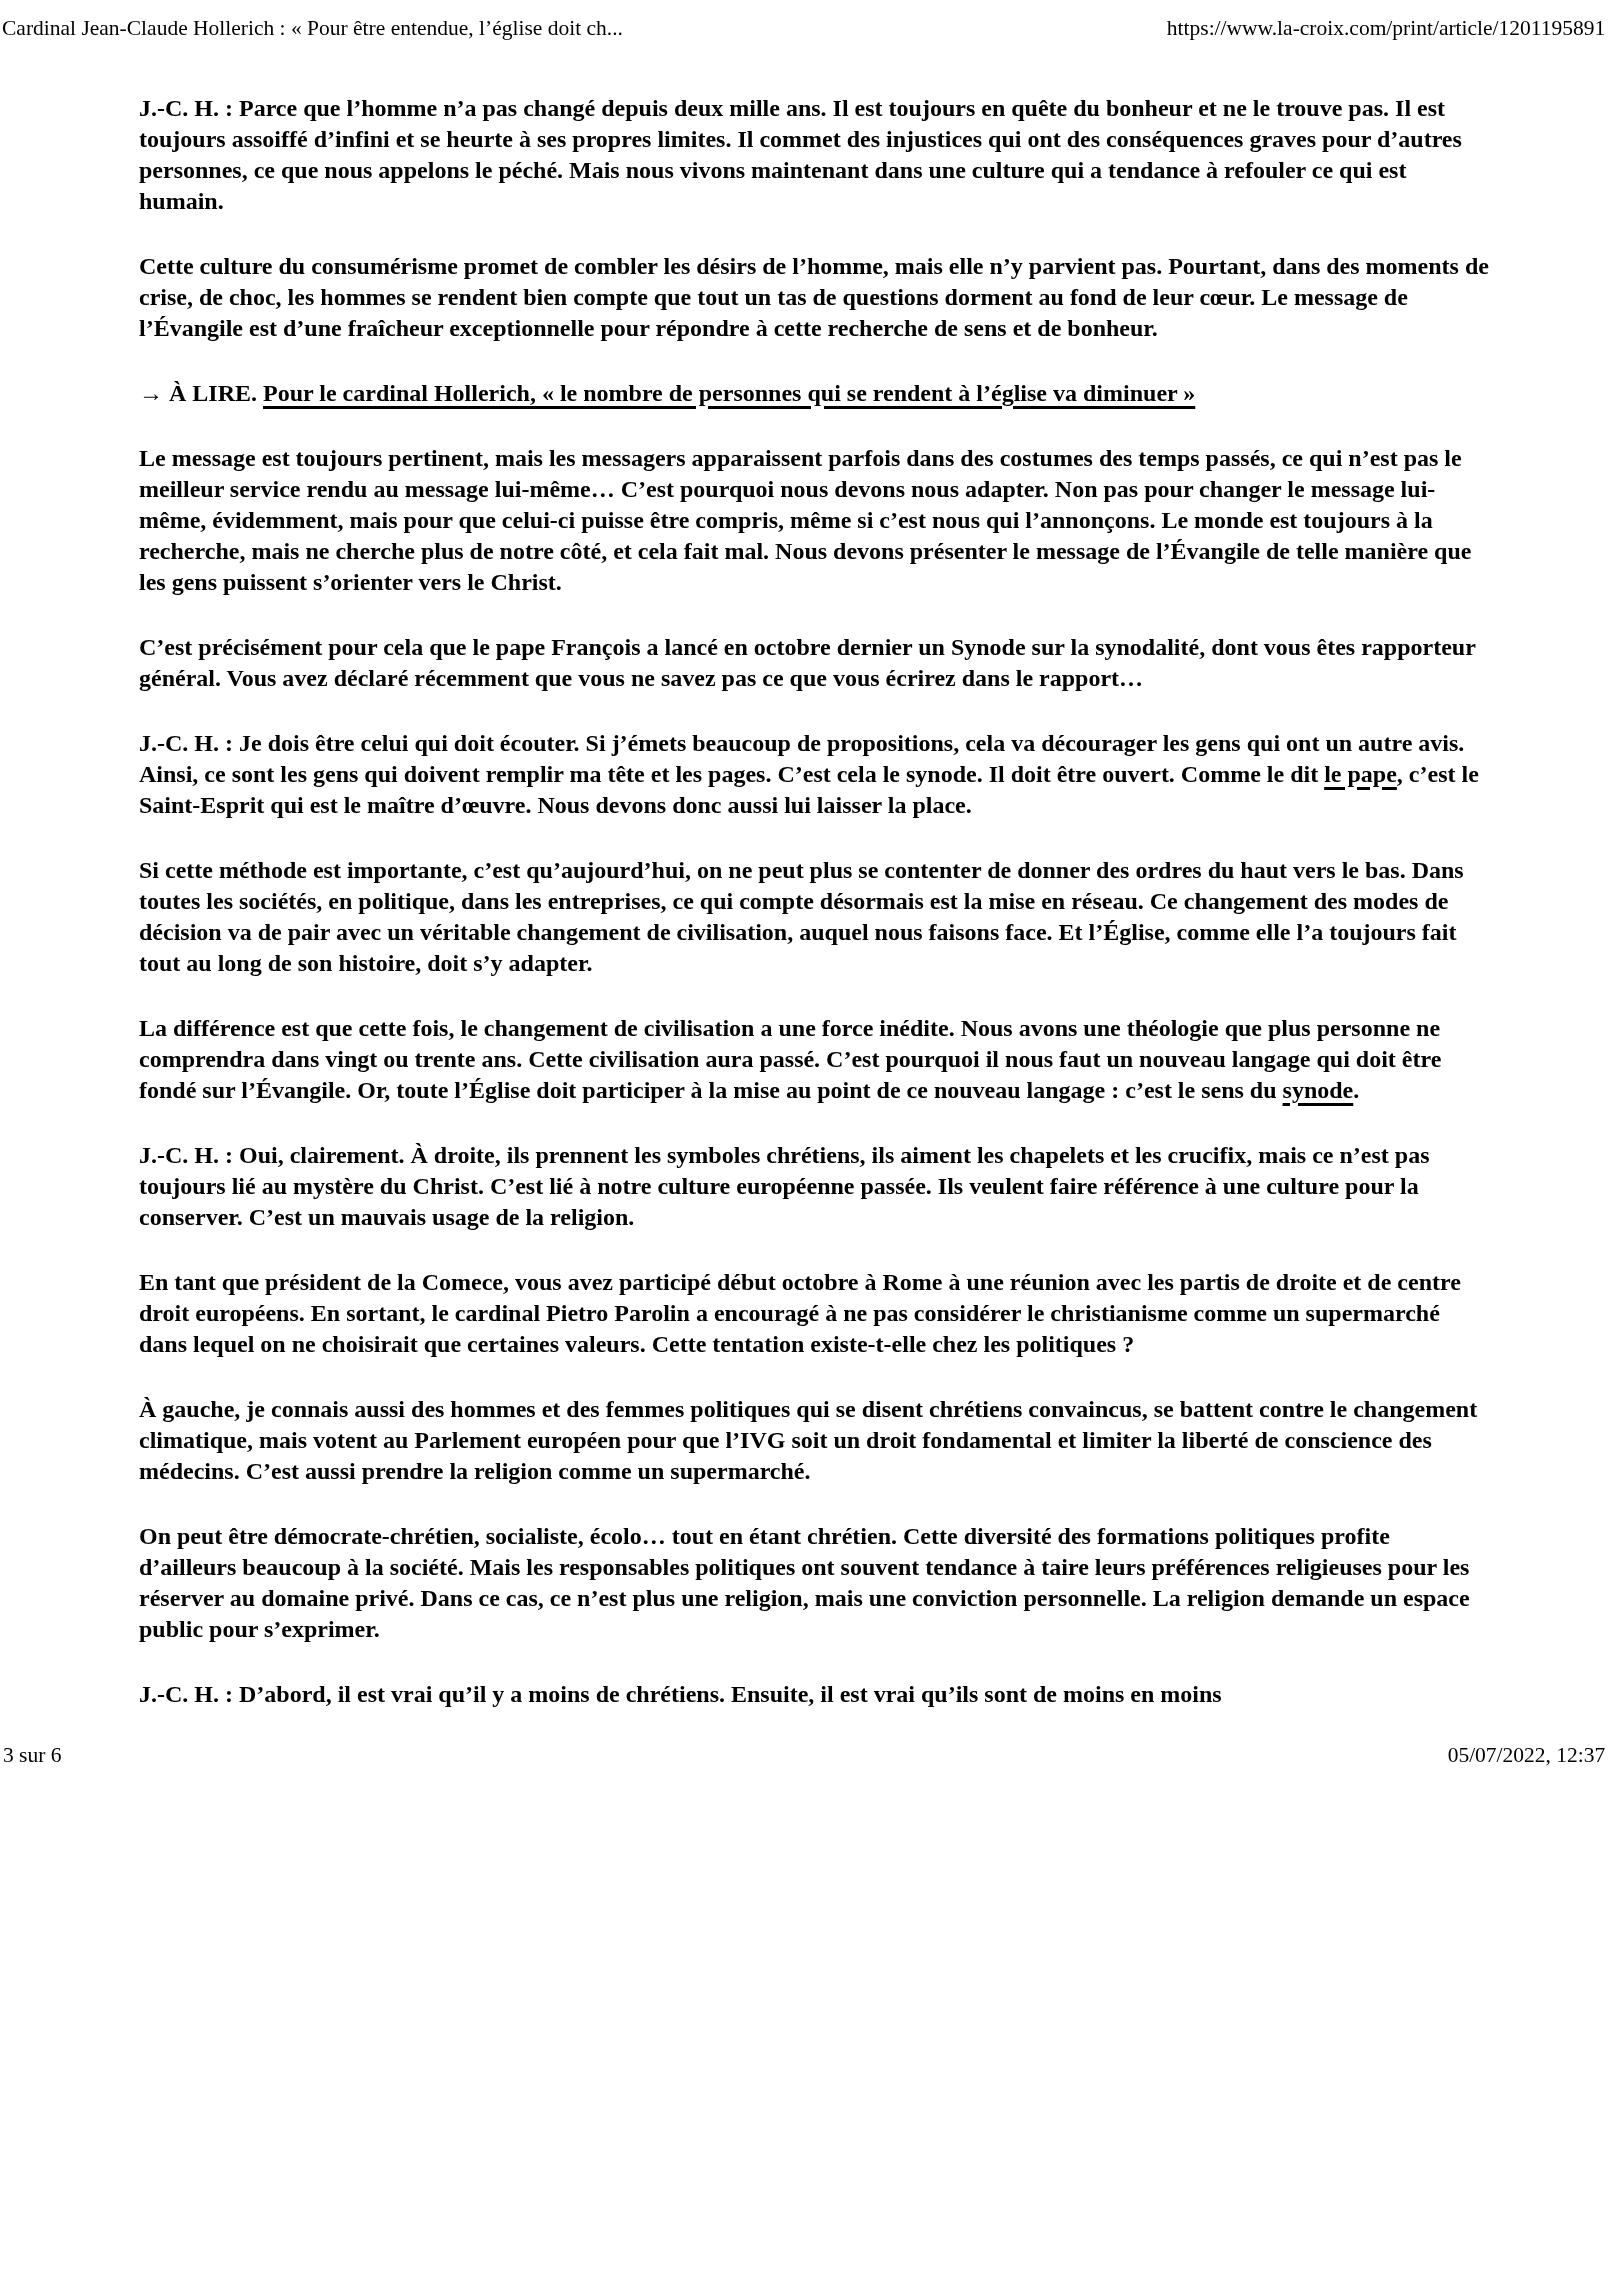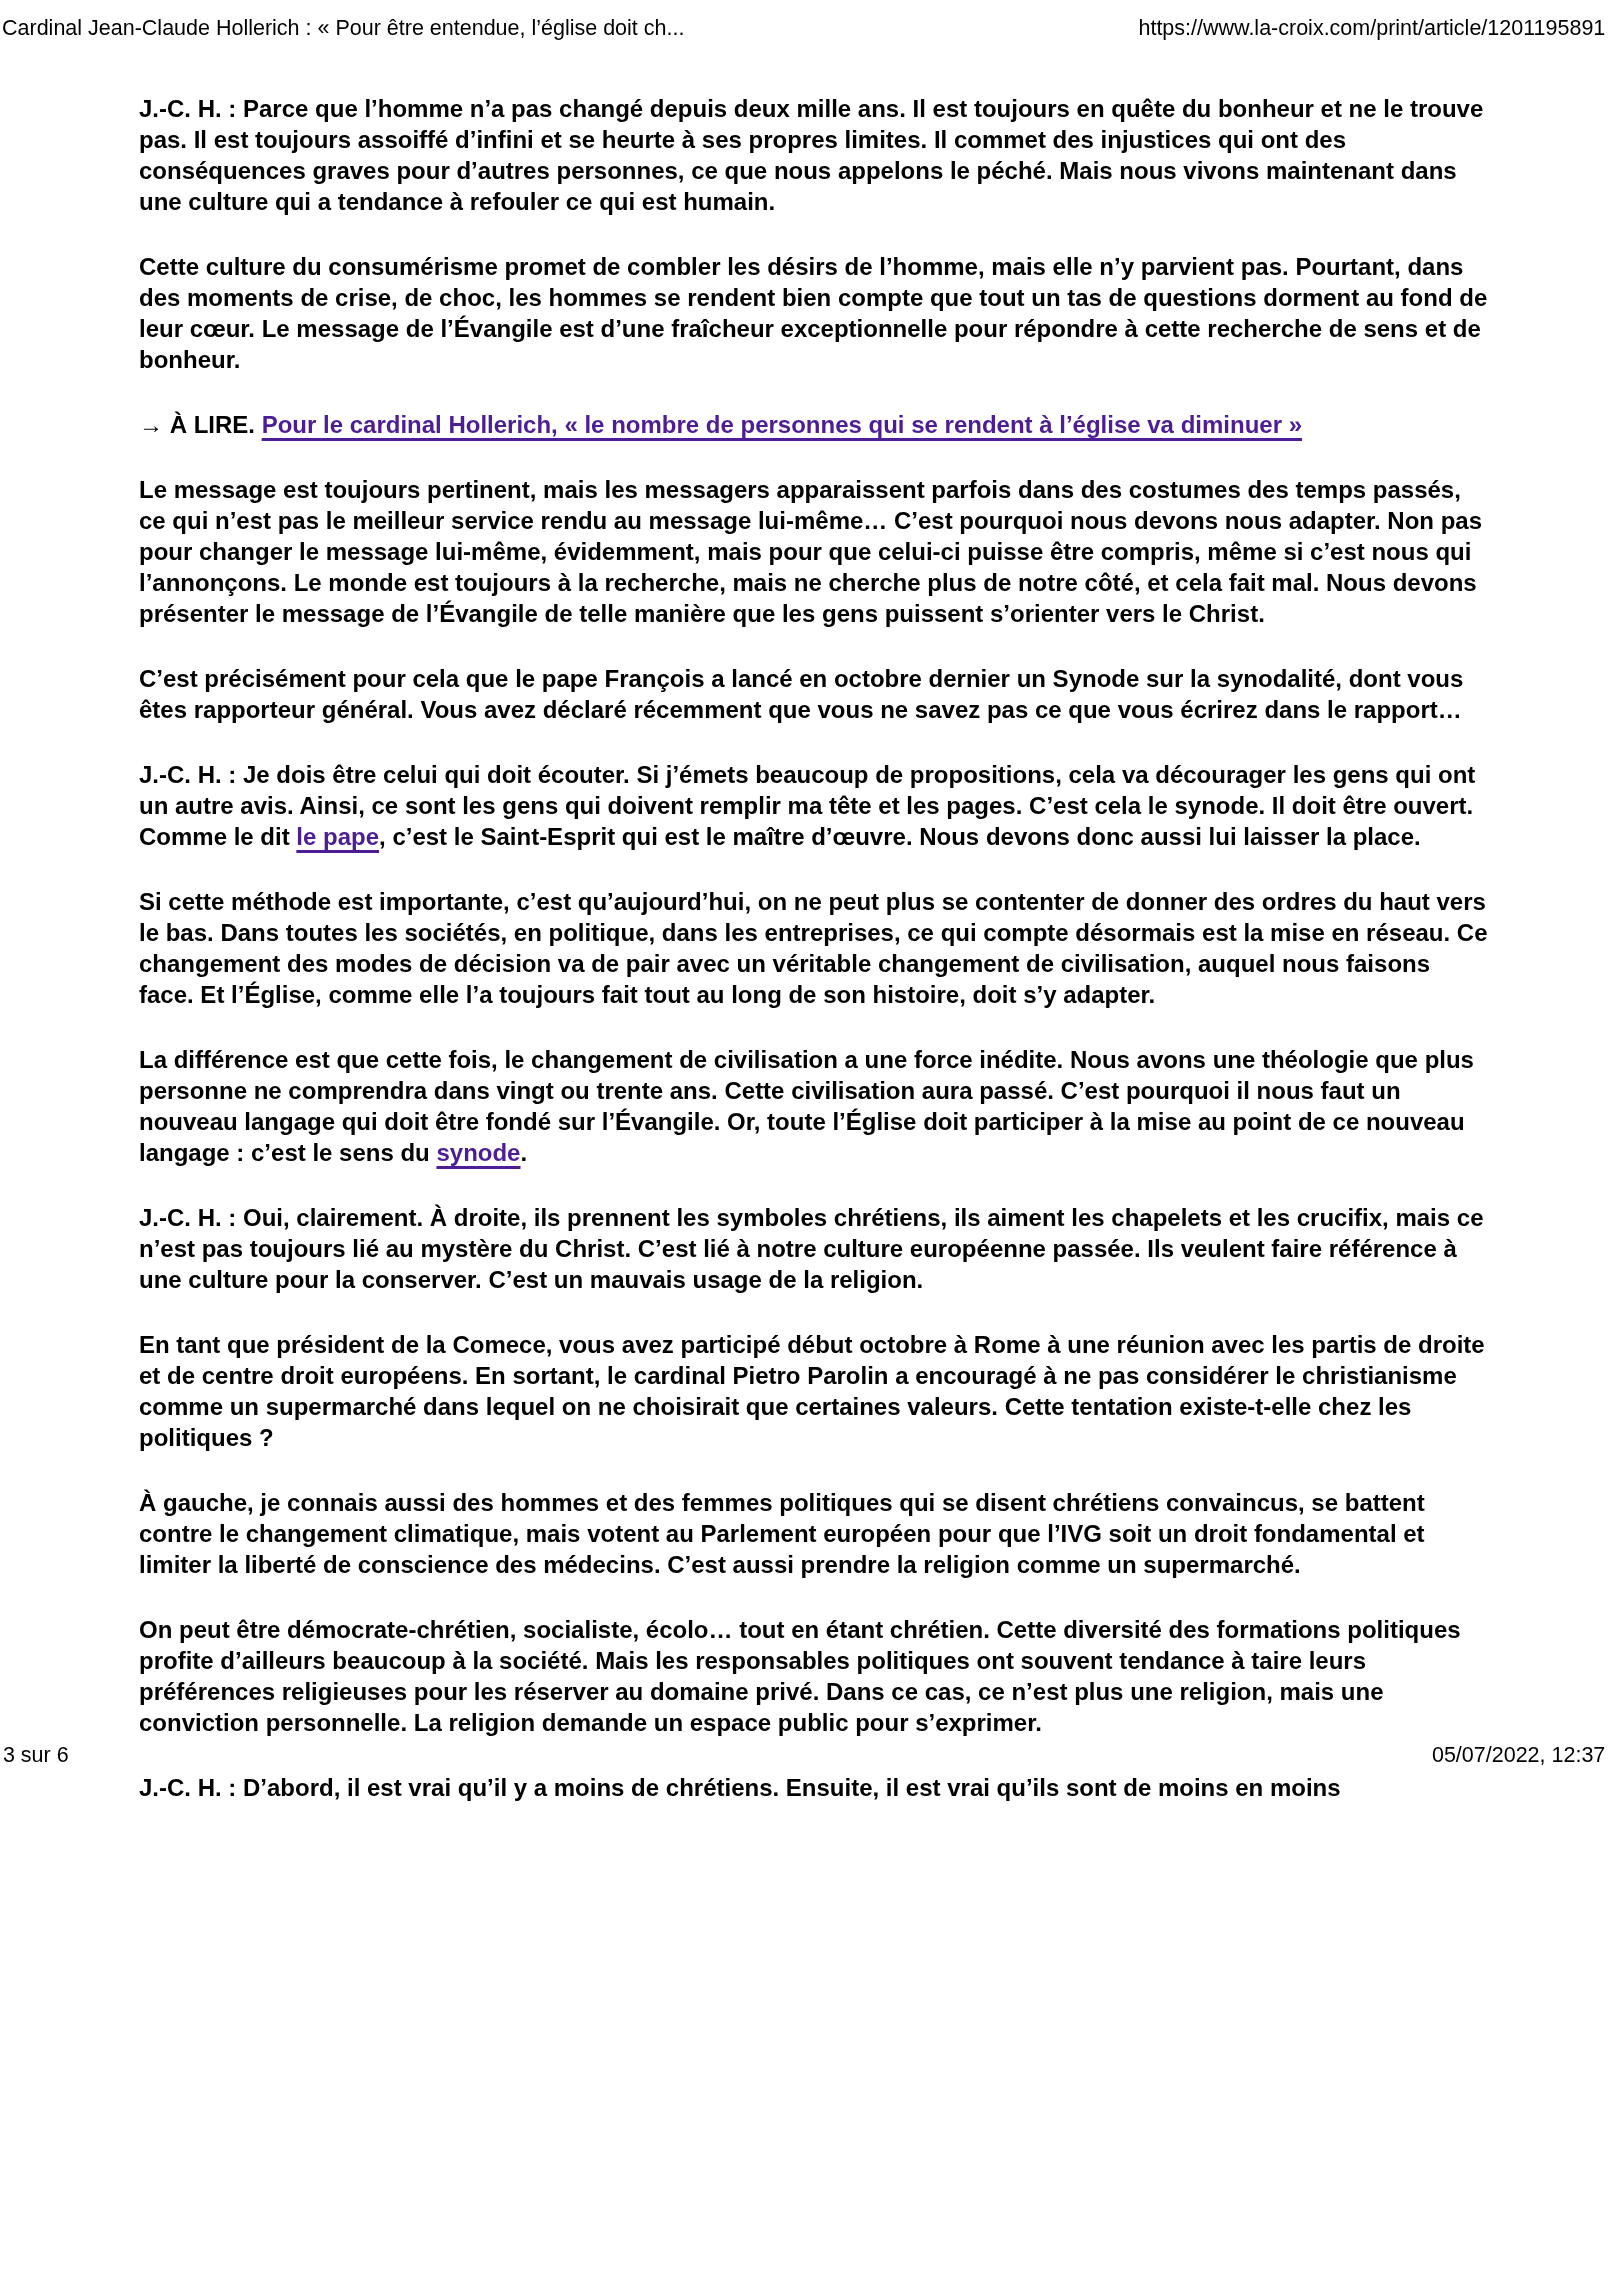--- a/index.html
+++ b/index.html
@@ -10,21 +10,21 @@
     height: 2284px;
     position: relative;
     overflow: hidden;
   }
   .page {
     width: 1617px;
     height: 1792px;
     position: relative;
     background: #ffffff;
     color: #000000;
-    font-family: Liberation Sans, sans-serif;
+    font-family: Liberation Serif, serif;
   }
   .print-header {
     display: flex;
     justify-content: space-between;
     align-items: flex-start;
     padding: 14.6px 11.7px 0 2px;
     font-size: 21.5px;
     line-height: 27px;
     font-weight: 400;
     color: #000000;
@@ -36,21 +36,21 @@
     font-size: 24px;
     line-height: 31px;
     font-weight: 700;
     color: #000000;
   }
   .article p {
     margin: 16px 0 34px 0;
     padding: 0;
   }
   .article a.link {
-    color: #4c1d95;
+    color: #000000;
     text-decoration: underline;
     text-decoration-thickness: 2.9px;
     text-underline-offset: 4.9px;
     cursor: pointer;
   }
   .print-footer {
     position: absolute;
     left: 0;
     right: 0;
     bottom: 23px;

